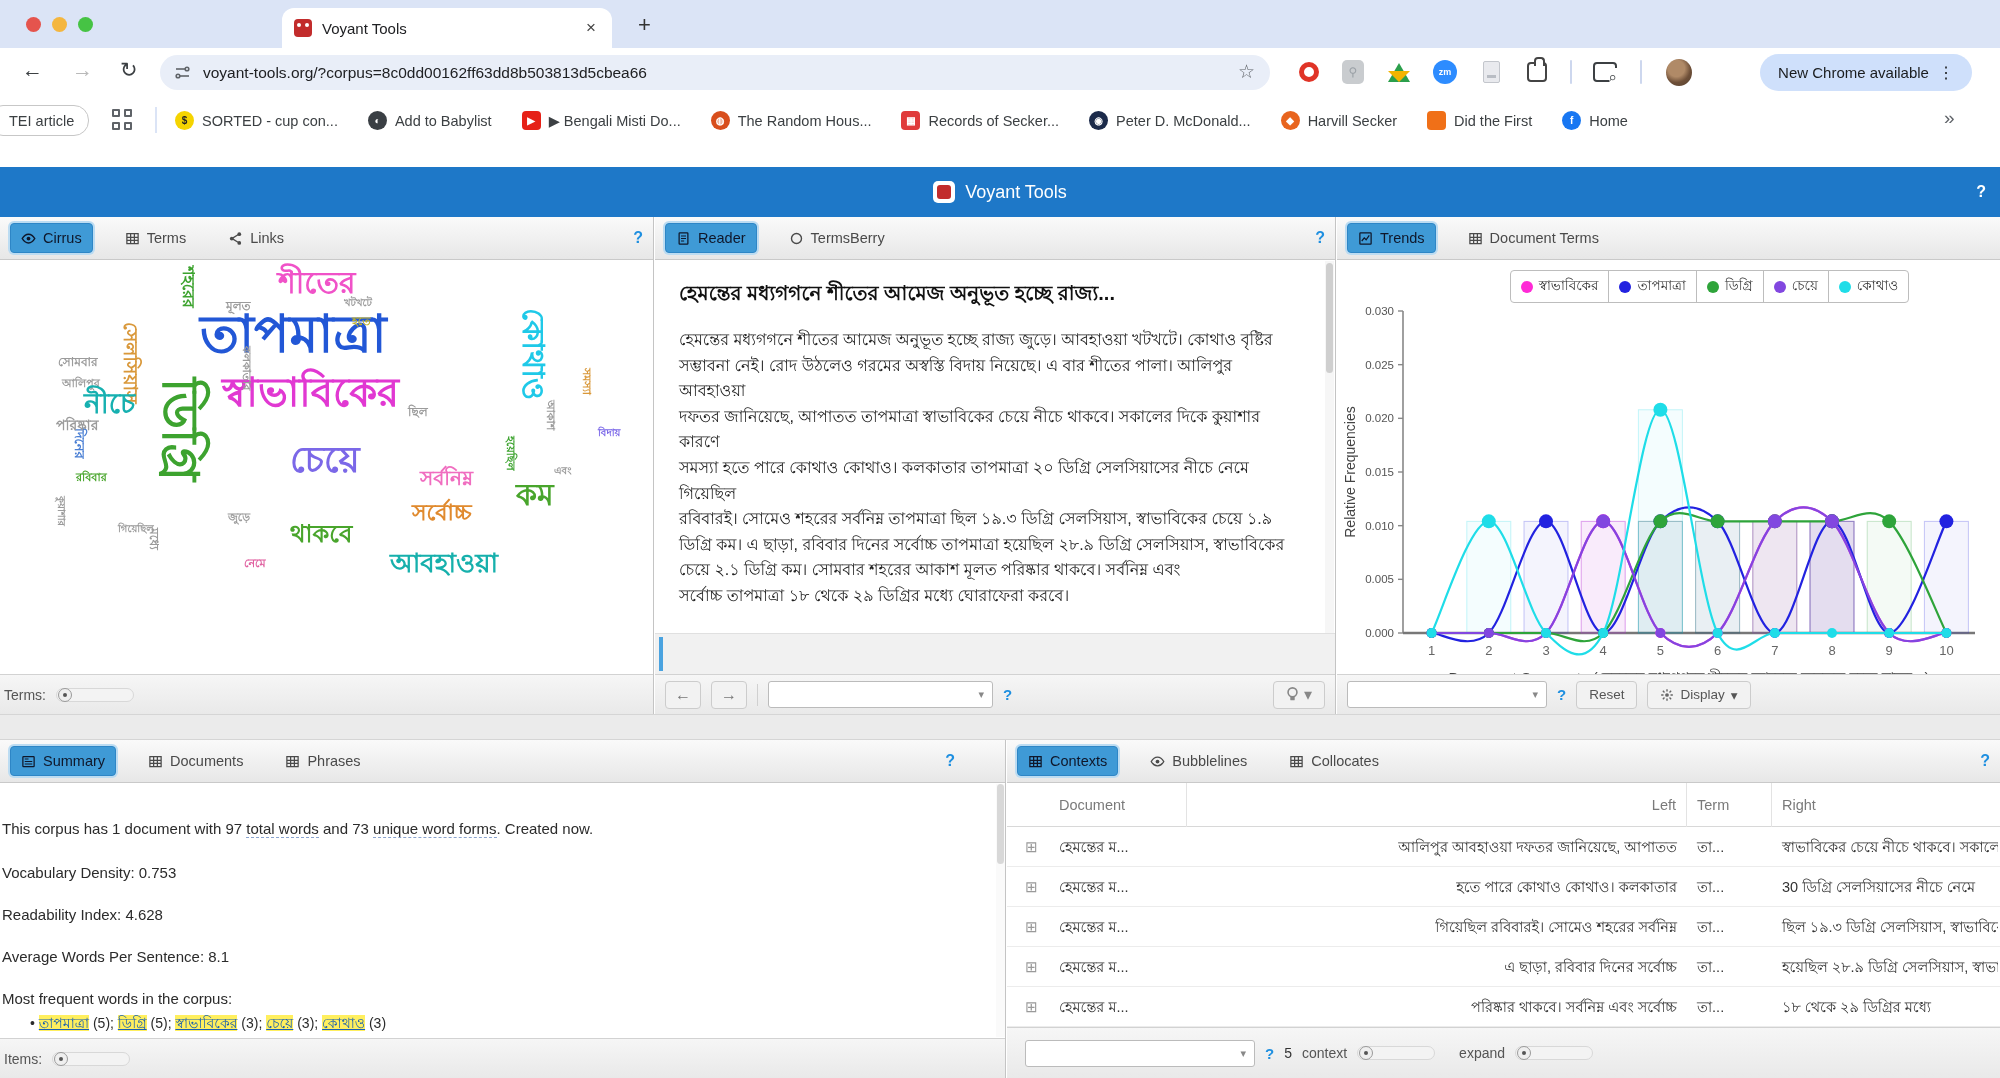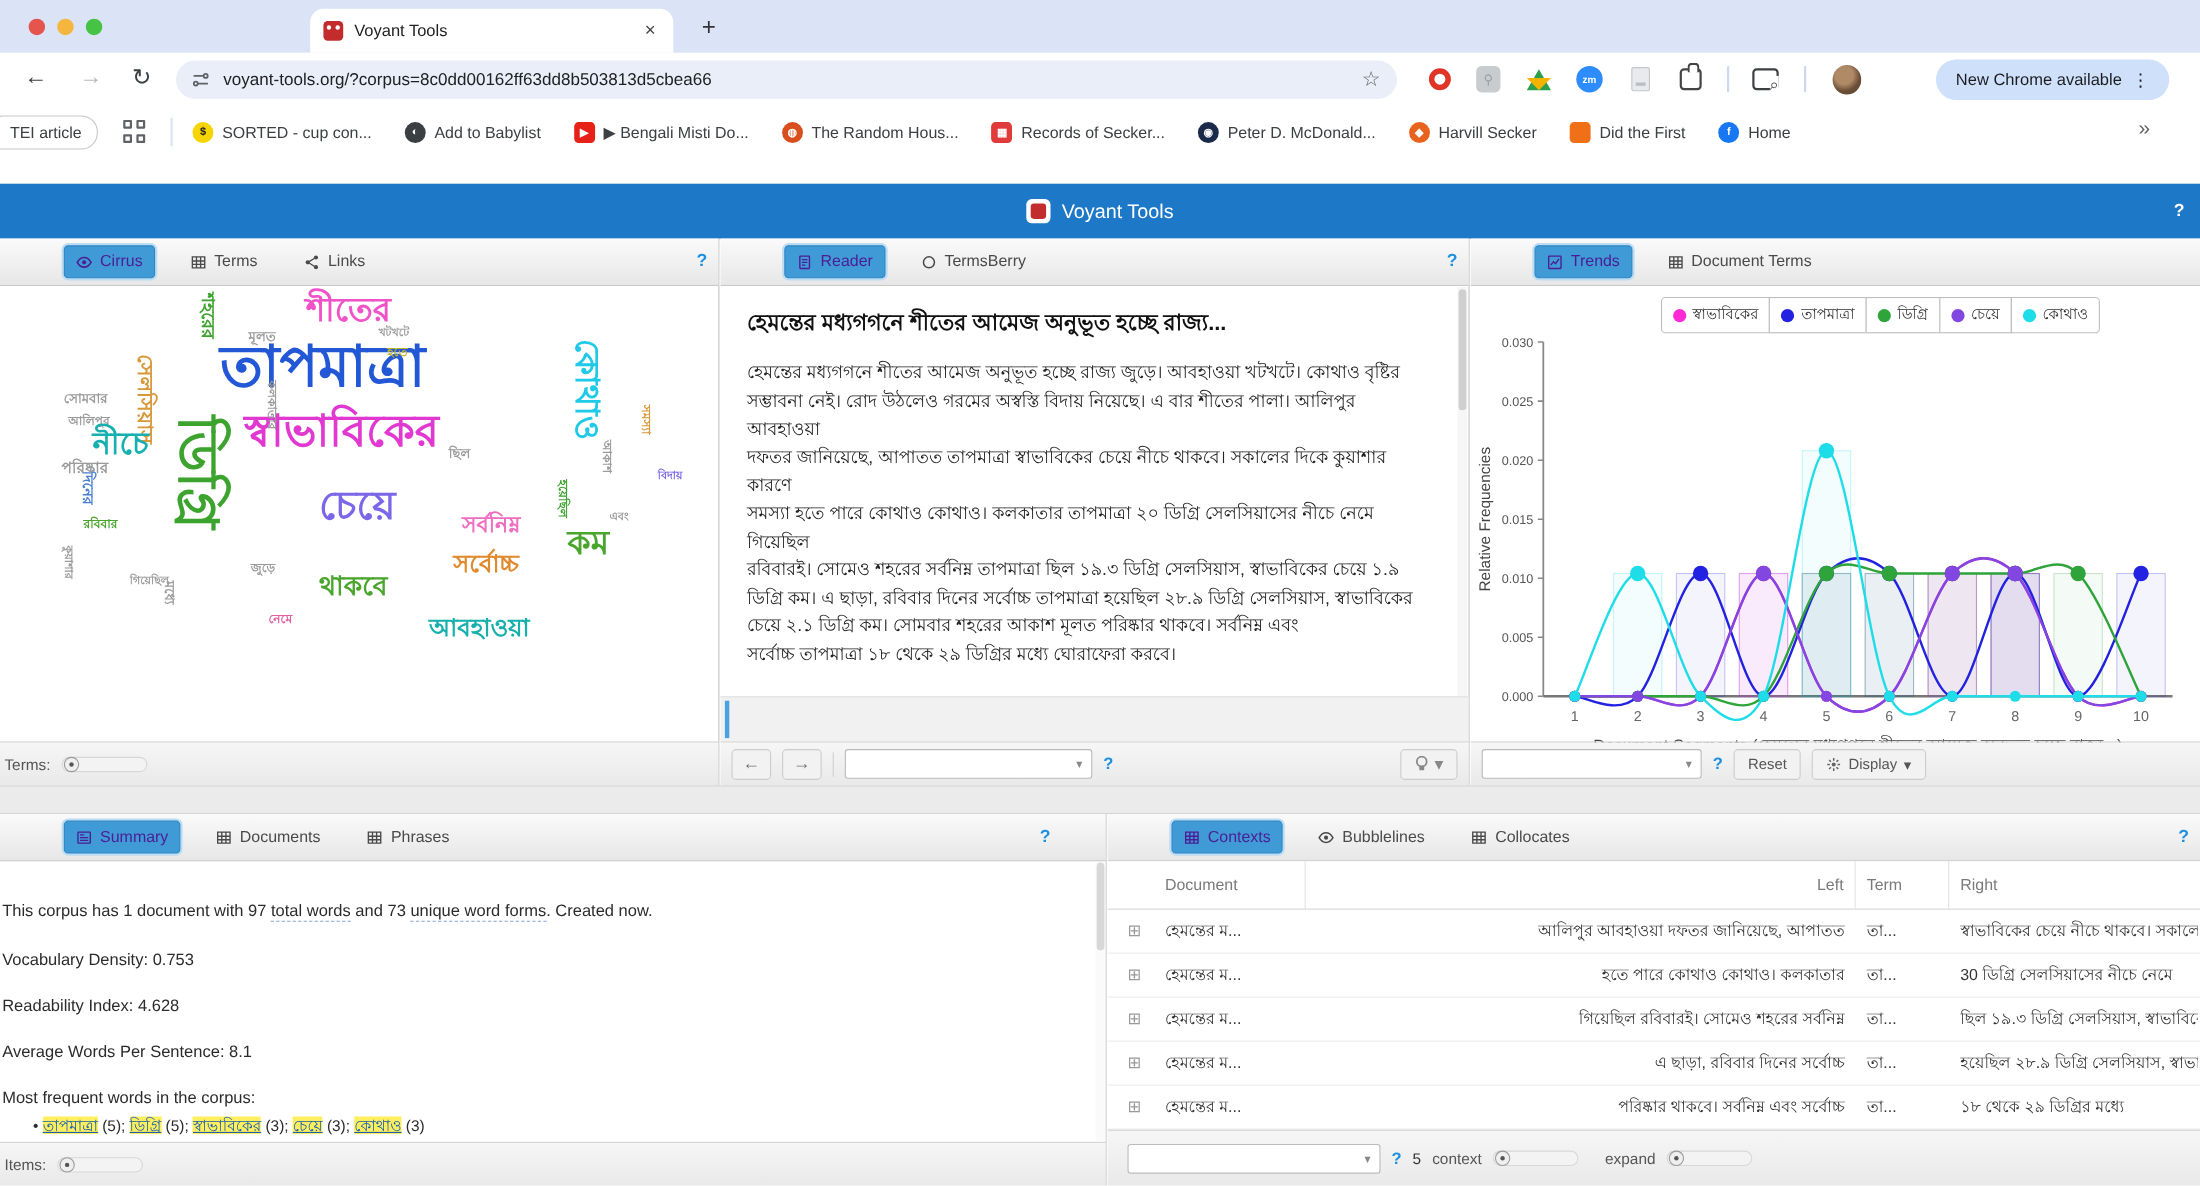--- a/index.html
+++ b/index.html
@@ -58,21 +58,21 @@
   .voyheader .title { color:#fff; font-size:18px; }
   .voy-logo-lg { width:22px; height:22px; border-radius:5px; background:#fff; position:relative; }
   .voy-logo-lg:before { content:""; position:absolute; left:4px; top:4px; right:4px; bottom:4px; background:#c22c2c; border-radius:3px; }
   .voy-help { position:absolute; right:14px; color:#fff; font-weight:bold; font-size:16px; }
 
   
   .panel { position:absolute; background:#fff; }
   .ptoolbar { position:absolute; left:0; right:0; top:0; height:43px; background:linear-gradient(#fafafa,#e7e7e7); border-bottom:1px solid #c9c9c9; display:flex; align-items:center; padding:0 10px; gap:22px; }
   .ptab { display:flex; align-items:center; gap:7px; font-size:14.5px; color:#4a4a4a; padding:6px 10px; border-radius:4px; }
   .ptab svg { width:15px; height:15px; }
-  .ptab.active { background:#3f9ad6; border:1px solid #2e86c6; color:#4c1d95; box-shadow:0 0 0 2px #bcdcf2;margin-left:48px; }
+  .ptab.active { background:#3f9ad6; border:1px solid #2e86c6; color:#0f172a; box-shadow:0 0 0 2px #bcdcf2; }
   .phelp { margin-left:auto; color:#1e8fe0; font-weight:bold; font-size:16px; }
   .pfooter { position:absolute; left:0; right:0; bottom:0; height:40px; background:linear-gradient(#f6f6f6,#e9e9e9); border-top:1px solid #d2d2d2; display:flex; align-items:center; padding:0 10px; gap:10px; }
 
   #panel-cirrus { left:0; top:217px; width:654px; height:497px; border-right:1px solid #c4c4c4; }
   #panel-reader { left:655px; top:217px; width:681px; height:497px; border-right:1px solid #c4c4c4; }
   #panel-trends { left:1337px; top:217px; width:746px; height:497px;text-decoration:underline; }
   .splitter { position:absolute; left:0; top:714px; width:2000px; height:26px; background:#ebebeb; border-top:1px solid #d5d5d5; border-bottom:1px solid #d5d5d5; }
   #panel-summary { left:0; top:740px; width:1006px; height:338px; border-right:1px solid #c4c4c4; }
   #panel-contexts { left:1007px; top:740px; width:993px; height:338px; }
 
@@ -300,21 +300,21 @@
         <span class="cloud-w" style="left: 352px; top: 56px; color: rgb(192, 179, 42); font-size: 11px;">হতে</span>
         <span class="cloud-w" style="left: 344px; top: 38px; color: rgb(155, 155, 155); font-size: 10px;">খটখটে</span>
         <span class="cloud-w" style="left: 408px; top: 146px; color: rgb(155, 155, 155); font-size: 12px;">ছিল</span>
         <span class="cloud-w" style="left: 556px; top: 140px; color: rgb(155, 155, 155); font-size: 11px; transform: rotate(90deg); transform-origin: 0px 0px;">আকাশ</span>
         <span class="cloud-w" style="left: 592px; top: 108px; color: rgb(217, 152, 58); font-size: 11px; transform: rotate(90deg); transform-origin: 0px 0px;">সমস্যা</span>
         <span class="cloud-w" style="left: 598px; top: 168px; color: rgb(123, 104, 232); font-size: 10px;">বিদায়</span>
         <span class="cloud-w" style="left: 420px; top: 208px; color: rgb(240, 110, 192); font-size: 20px;">সর্বনিম্ন</span>
         <span class="cloud-w" style="left: 412px; top: 242px; color: rgb(224, 138, 46); font-size: 22px;">সর্বোচ্চ</span>
         <span class="cloud-w" style="left: 516px; top: 220px; color: rgb(73, 165, 44); font-size: 30px;">কম</span>
         <span class="cloud-w" style="left: 290px; top: 262px; color: rgb(73, 165, 44); font-size: 24px;">থাকবে</span>
-        <span class="cloud-w" style="left: 390px; top: 300px; color: rgb(22, 176, 172); font-size: 22px;">আবহাওয়া</span>
+        <span class="cloud-w" style="left: 390px; top: 290px; color: rgb(22, 176, 172); font-size: 26px;">আবহাওয়া</span>
         <span class="cloud-w" style="left: 76px; top: 212px; color: rgb(73, 165, 44); font-size: 11px;">রবিবার</span>
         <span class="cloud-w" style="left: 66px; top: 236px; color: rgb(155, 155, 155); font-size: 10px; transform: rotate(90deg); transform-origin: 0px 0px;">কুয়াশার</span>
         <span class="cloud-w" style="left: 160px; top: 268px; color: rgb(155, 155, 155); font-size: 12px; transform: rotate(90deg); transform-origin: 0px 0px;">মধ্যে</span>
         <span class="cloud-w" style="left: 228px; top: 252px; color: rgb(155, 155, 155); font-size: 11px;">জুড়ে</span>
         <span class="cloud-w" style="left: 244px; top: 298px; color: rgb(224, 96, 160); font-size: 11px;">নেমে</span>
         <span class="cloud-w" style="left: 118px; top: 264px; color: rgb(155, 155, 155); font-size: 10px;">গিয়েছিল</span>
         <span class="cloud-w" style="left: 554px; top: 206px; color: rgb(155, 155, 155); font-size: 10px;">এবং</span>
         <span class="cloud-w" style="left: 516px; top: 176px; color: rgb(61, 163, 47); font-size: 11px; transform: rotate(90deg); transform-origin: 0px 0px;">হয়েছিল</span>
       </div>
     <div class="pfooter">

